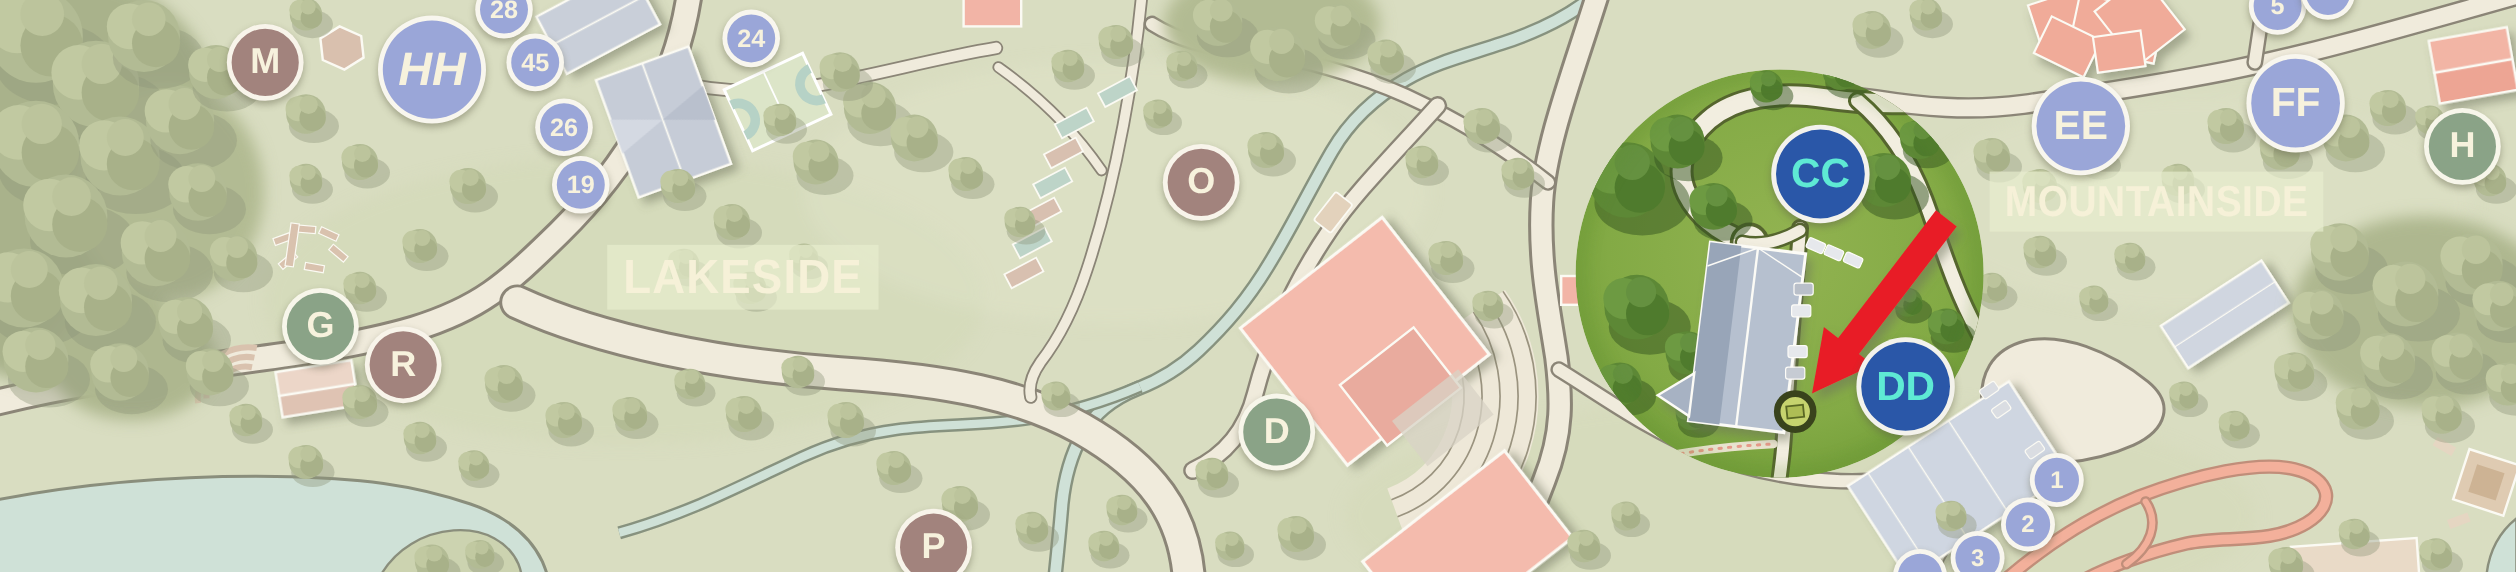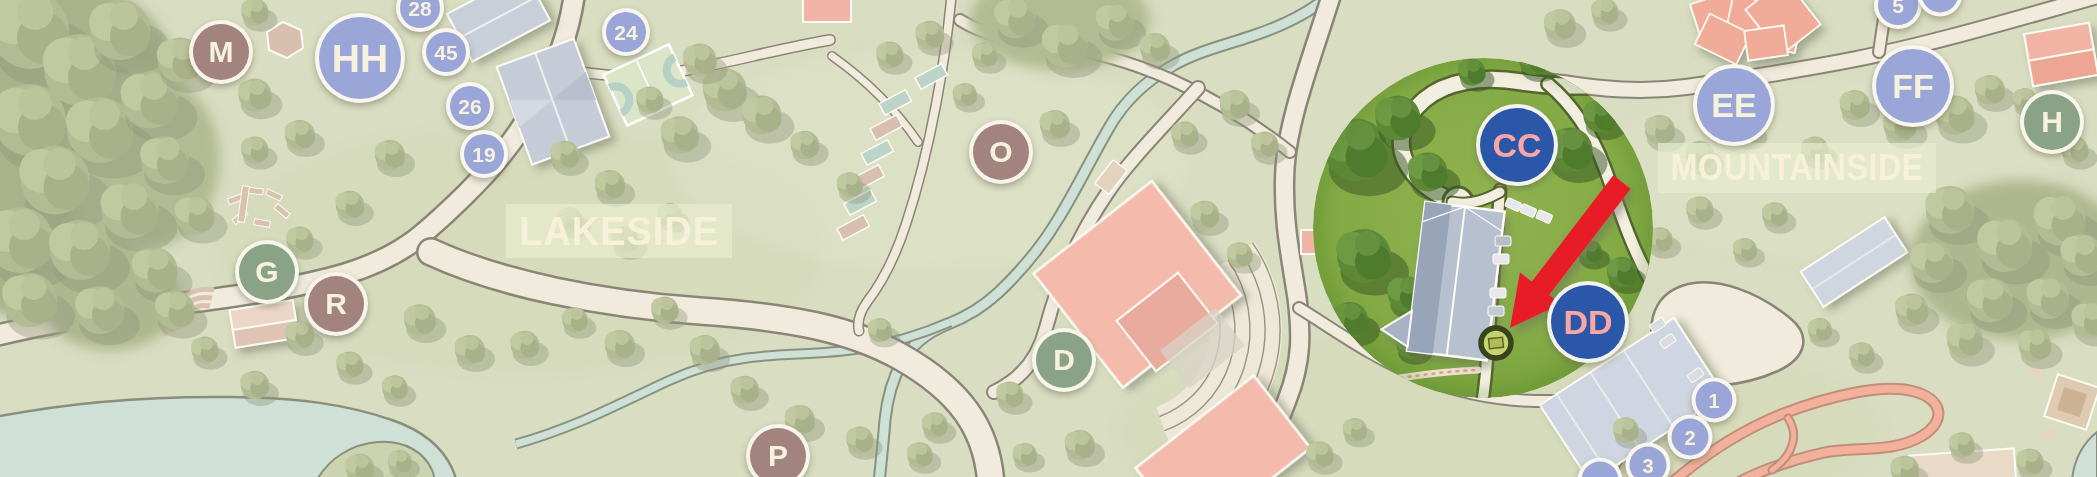--- a/index.html
+++ b/index.html
@@ -3,25 +3,25 @@
 <meta charset="utf-8">
 <style>
   html,body{margin:0;padding:0;background:#e8e8e0;font-family:"Liberation Sans",sans-serif;}
   #stage{position:relative;width:2097px;height:477px;overflow:hidden;background:#d9ddc1;}
   #map-svg{position:absolute;left:0;top:0;z-index:1;}
   .marker{position:absolute;transform:translate(-50%,-50%);border-radius:50%;display:flex;align-items:center;
           justify-content:center;color:#f7f2dd;font-weight:bold;line-height:1;z-index:6;
           border:4px solid rgba(252,249,238,.96);box-shadow:0 3px 6px rgba(95,95,70,.45);
           font-family:"Liberation Sans",sans-serif;cursor:pointer;}
   .lg{width:74px;height:74px;font-size:34px;}
-  .xl{width:82px;height:82px;font-size:39px;}
+  .xl{width:82px;height:82px;font-size:39px;font-style:italic;}
   .md{width:56px;height:56px;font-size:30px;}
   .sm{width:40px;height:40px;font-size:21px;}
   .xs{width:37px;height:37px;font-size:20px;}
-  .c-blue{background:#2a57a8;color:#fca5a5;}
+  .c-blue{background:#2a57a8;color:#5eead4;}
   .c-peri{background:#9aa6d8;}
   .c-brown{background:#a2837d;}
   .c-green{background:#8aa387;}
   .region-label{position:absolute;z-index:5;font-weight:bold;color:#f6f1d8;line-height:1.1;
           background:rgba(232,237,207,.68);padding:5px 14px;transform-origin:left top;
           font-family:"Liberation Sans",sans-serif;}
   #label-lakeside{left:506px;top:204px;font-size:40px;letter-spacing:1px;transform:scaleX(.95);}
   #label-mountainside{left:1658px;top:143px;font-size:36px;letter-spacing:.5px;transform:scaleX(.9);}
 </style>
 </head>

